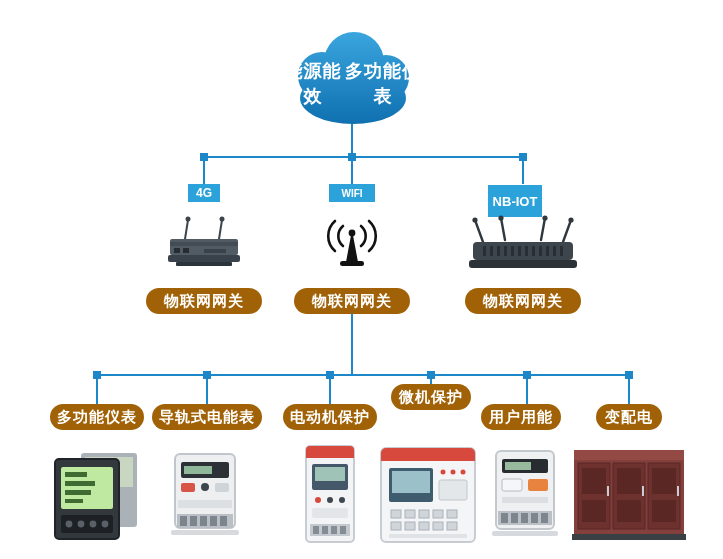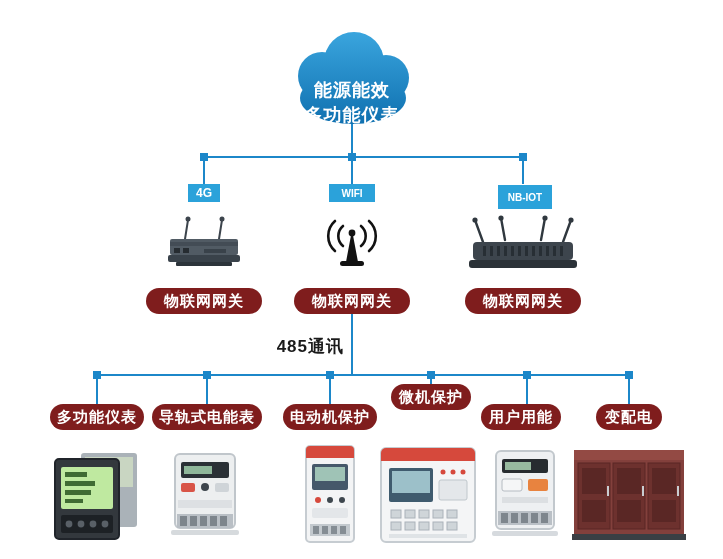--- a/index.html
+++ b/index.html
@@ -10,32 +10,32 @@
     overflow:hidden; margin:0 auto;
   }
   
   .hline,.vline { position:absolute; background:#1c87c9; }
   .node { position:absolute; width:8px; height:8px; background:#1c87c9; }
   
   .cloud { position:absolute; left:282px; top:26px; width:140px; height:102px; }
   .cloud svg { position:absolute; left:0; top:0; }
   .cloud-text {
     position:absolute; left:0; top:14px; width:140px; height:88px;
-    display:flex; flex-direction:column; align-items:center; justify-content:flex-end;
+    display:flex; flex-direction:row; align-items:center; justify-content:flex-end;
     color:#ffffff; font-weight:bold; font-size:18px; line-height:1.4; letter-spacing:1px;
     text-align:center;
   }
   
   .badge {
     position:absolute; background:#2ba2da; color:#ffffff; font-weight:bold;
     display:flex; align-items:center; justify-content:center; border-radius:0;
   }
   
   .btn {
-    position:absolute; height:26px; background:#7f1d1d; color:#ffffff;
+    position:absolute; height:26px; background:#a16207; color:#ffffff;
     font-weight:bold; font-size:15px; letter-spacing:1px; border-radius:13px;
     display:flex; align-items:center; justify-content:center; white-space:nowrap;
   }
   .bus-label {
     position:absolute; left:240px; top:335px; width:104px; text-align:right;
     color:#1a1a1a; font-weight:bold; font-size:17px; letter-spacing:1px;
   }
   .icon-wrap, .product { position:absolute; line-height:0; }
 </style>
 </head>
@@ -83,21 +83,21 @@
       </g>
     </svg>
     <div class="cloud-text">
       <div>能源能效</div>
       <div>多功能仪表</div>
     </div>
   </div>
 
   <div class="badge" style="left:188px;top:184px;width:32px;height:18px;font-size:12px;">4G</div>
   <div class="badge" style="left:329px;top:184px;width:46px;height:18px;font-size:10px;">WIFI</div>
-  <div class="badge" style="left:498px;top:185px;width:54px;height:24px;font-size:10px;">NB-IOT</div>
+  <div class="badge" style="left:488px;top:185px;width:54px;height:32px;font-size:13px;">NB-IOT</div>
 
   <div class="icon-wrap" style="left:164px;top:214px;">
     <svg width="80" height="58" viewBox="0 0 80 58">
       <g stroke="#3c444c" stroke-width="2" fill="none" stroke-linecap="round">
         <line x1="24" y1="6" x2="21" y2="25"></line>
         <line x1="58" y1="6" x2="55" y2="25"></line>
       </g>
       <circle cx="24" cy="5" r="2.5" fill="#3c444c"></circle>
       <circle cx="58" cy="5" r="2.5" fill="#3c444c"></circle>
       <rect x="6" y="25" width="68" height="16" rx="2" fill="#515b64"></rect>
@@ -152,21 +152,20 @@
           <rect x="93" y="32" width="3" height="10"></rect>
       </g>
       <rect x="2" y="46" width="108" height="8" rx="3" fill="#2b3238"></rect>
     </svg>
   </div>
 
   <div class="btn" style="left:146px;top:288px;width:116px;">物联网网关</div>
   <div class="btn" style="left:294px;top:288px;width:116px;">物联网网关</div>
   <div class="btn" style="left:465px;top:288px;width:116px;">物联网网关</div>
 
-  <div class="bus-label">485通讯</div>
 
   <div class="btn" style="left:50px;top:404px;width:94px;">多功能仪表</div>
   <div class="btn" style="left:152px;top:404px;width:110px;">导轨式电能表</div>
   <div class="btn" style="left:283px;top:404px;width:94px;">电动机保护</div>
   <div class="btn" style="left:391px;top:384px;width:80px;">微机保护</div>
   <div class="btn" style="left:481px;top:404px;width:80px;">用户用能</div>
   <div class="btn" style="left:596px;top:404px;width:66px;">变配电</div>
 
   <div class="product" style="left:51px;top:447px;">
     <svg width="92" height="98" viewBox="0 0 92 98">

